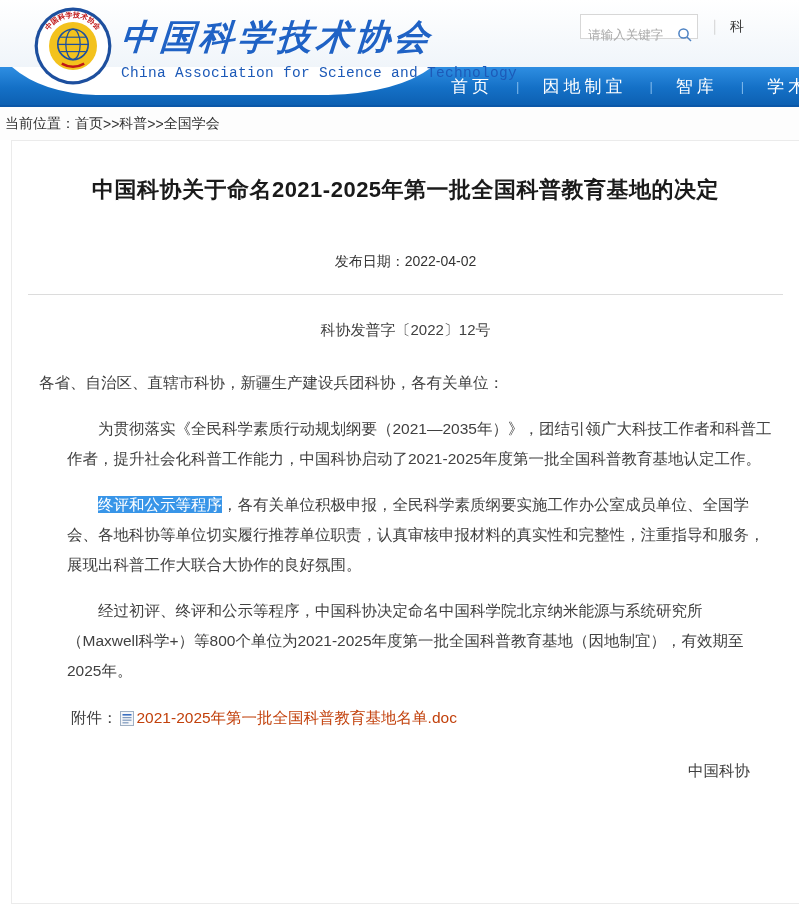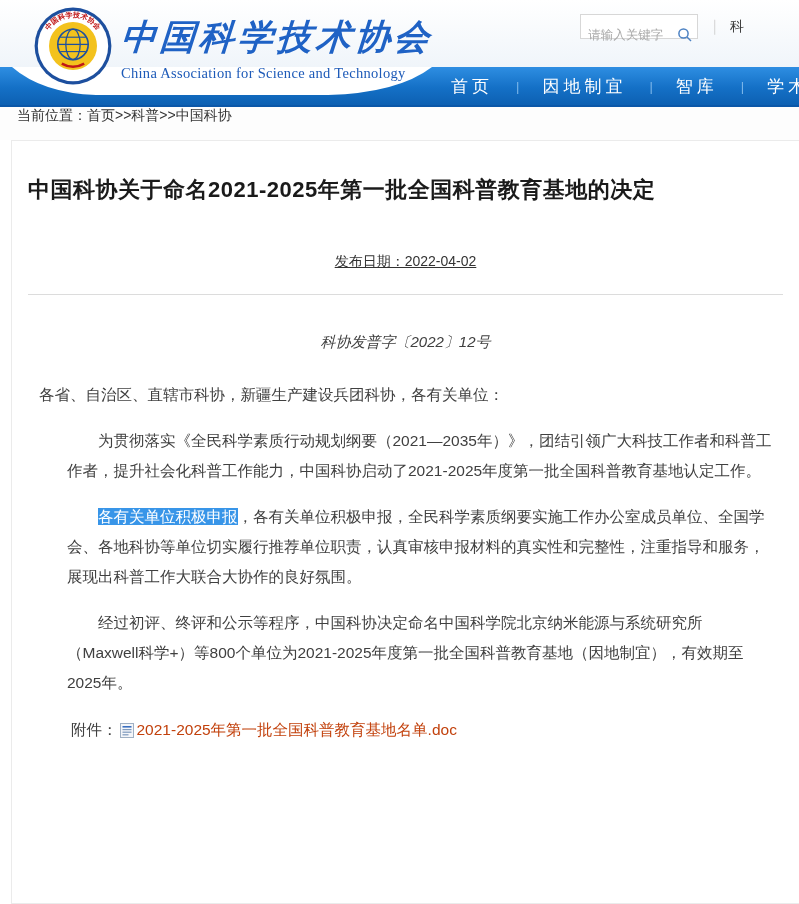--- a/index.html
+++ b/index.html
@@ -18,46 +18,46 @@
   .search-divider { color:#d0d0d0; margin-left:9px; font-size:15px; }
   .top-partial { font-size:14px; color:#3a3a3a; margin-left:8px; white-space:nowrap; }
 
   .logo { position:absolute; left:33px; top:6px; z-index:5; display:flex; align-items:flex-start; }
   .logo-emblem { width:80px; height:80px; }
   .logo-text { margin-left:8px; padding-top:8px; }
   .logo-zh { font-size:35px; font-weight:bold; font-style:italic; color:#1f62c5;
     letter-spacing:4px; transform:skewX(-4deg); white-space:nowrap;
     font-family:"Liberation Serif","DejaVu Serif",serif; }
   .logo-en { font-size:14.5px; color:#1d5ab8; margin-top:4px; letter-spacing:0.3px;
-    font-family:Liberation Serif, serif; white-space:nowrap; }
+    font-family:Liberation Mono, monospace; white-space:nowrap; }
 
   
   .nav { position:relative; width:799px; height:40px;
     background:linear-gradient(#2e8ee2,#1470c6 55%,#0d60b2); border-bottom:2px solid #0b57a8;
     overflow:hidden; white-space:nowrap; }
   .nav-wave { position:absolute; left:0; top:0; z-index:2; }
   .nav-items { position:absolute; left:428px; top:0; height:38px; display:flex;
     align-items:center; z-index:1; }
   .nav-item { color:#fff; font-size:17px; letter-spacing:4px; padding:0 23px;
     cursor:pointer; white-space:nowrap; }
   .nav-sep { color:#7db7ea; font-size:13px; }
 
   
-  .breadcrumb { width:799px; height:33px; display:flex; align-items:flex-start;
-    padding-left:17px; font-size:14px; color:#333; background:#fdfdfd; }
+  .breadcrumb { width:799px; height:33px; display:flex; align-items:center;
+    padding-left:5px; font-size:14px; color:#333; background:#fdfdfd; }
   .breadcrumb a { color:#333; text-decoration:none; cursor:pointer; }
 
   
   .card { margin-left:11px; width:788px; height:764px; background:#fff;
     border:1px solid #ebebeb; border-right:none; padding:0 16px; overflow:hidden; }
-  .article-title { margin-top:34px; font-size:22px; font-weight:bold;
+  .article-title { margin-top:34px; text-align:center; font-size:22px; font-weight:bold;
     color:#1a1a1a; letter-spacing:0.5px; }
-  .pub-date { margin-top:48px; text-align:center; font-size:14px; color:#333;text-decoration:underline; }
+  .pub-date { margin-top:48px; text-align:center; font-size:14px; color:#333; }
   .title-hr { margin-top:23px; border:none; border-top:1px solid #dcdcdc; }
-  .doc-number { margin-top:38px; text-align:center; font-size:15px; color:#404040;font-style:italic; }
+  .doc-number { margin-top:26px; text-align:center; font-size:15px; color:#404040; }
 
   .body-text { padding:0 11px; margin-top:28px; font-size:15.5px; color:#404040; }
   .body-text p { line-height:30px; margin-bottom:16px; }
   .indent { text-indent:2em;margin-left:28px; }
   .hl { background:#3895e8; color:#fff; }
 
   .attach-line { margin:22px 0 0 43px; font-size:15.5px; color:#404040;
     display:flex; align-items:center; }
   .attach-icon { width:14px; height:15px; margin:0 3px 0 2px; }
   .attach-link { color:#c2410c; text-decoration:none; cursor:pointer; }
@@ -120,42 +120,43 @@
 
   </div>
 </div>
 
 <div class="breadcrumb">
   <span>当前位置：</span>
   <a>首页</a>
   <span>&gt;&gt;</span>
   <a>科普</a>
   <span>&gt;&gt;</span>
-  <a>中国科协</a>
+  <a>全国学会</a>
 </div>
 
 <div class="card">
   <div class="article-title">中国科协关于命名2021-2025年第一批全国科普教育基地的决定</div>
   <div class="pub-date">发布日期：2022-04-02</div>
   <hr class="title-hr">
   <div class="doc-number">科协发普字〔2022〕12号</div>
 
   <div class="body-text">
     <p>各省、自治区、直辖市科协，新疆生产建设兵团科协，各有关单位：</p>
     <p class="indent">为贯彻落实《全民科学素质行动规划纲要（2021—2035年）》，团结引领广大科技工作者和科普工作者，提升社会化科普工作能力，中国科协启动了2021-2025年度第一批全国科普教育基地认定工作。</p>
-    <p class="indent"><span class="hl">各有关单位积极申报</span><span>，各有关单位积极申报，全民科学素质纲要实施工作办公室成员单位、全国学会、各地科协等单位切实履行推荐单位职责，认真审核申报材料的真实性和完整性，注重指导和服务，展现出科普工作大联合大协作的良好氛围。</span></p>
+    <p class="indent"><span class="hl">终评和公示等程序</span><span>，各有关单位积极申报，全民科学素质纲要实施工作办公室成员单位、全国学会、各地科协等单位切实履行推荐单位职责，认真审核申报材料的真实性和完整性，注重指导和服务，展现出科普工作大联合大协作的良好氛围。</span></p>
     <p class="indent">经过初评、终评和公示等程序，中国科协决定命名中国科学院北京纳米能源与系统研究所（Maxwell科学+）等800个单位为2021-2025年度第一批全国科普教育基地（因地制宜），有效期至2025年。</p>
   </div>
 
   <div class="attach-line">
     <span>附件：</span>
     <svg class="attach-icon" viewBox="0 0 14 15">
       <rect x="0.5" y="0.5" width="13" height="14" fill="#f4f6f9" stroke="#9fb0c4"></rect>
       <rect x="2.5" y="3" width="9" height="1.6" fill="#3b6fc0"></rect>
       <rect x="2.5" y="6" width="9" height="1.2" fill="#7e99bd"></rect>
       <rect x="2.5" y="8.6" width="9" height="1.2" fill="#7e99bd"></rect>
       <rect x="2.5" y="11.2" width="6" height="1.2" fill="#7e99bd"></rect>
     </svg>
     <a class="attach-link">2021-2025年第一批全国科普教育基地名单.doc</a>
   </div>
 
+  <div class="sig">中国科协</div>
 
 </div>
 
 </body></html>

